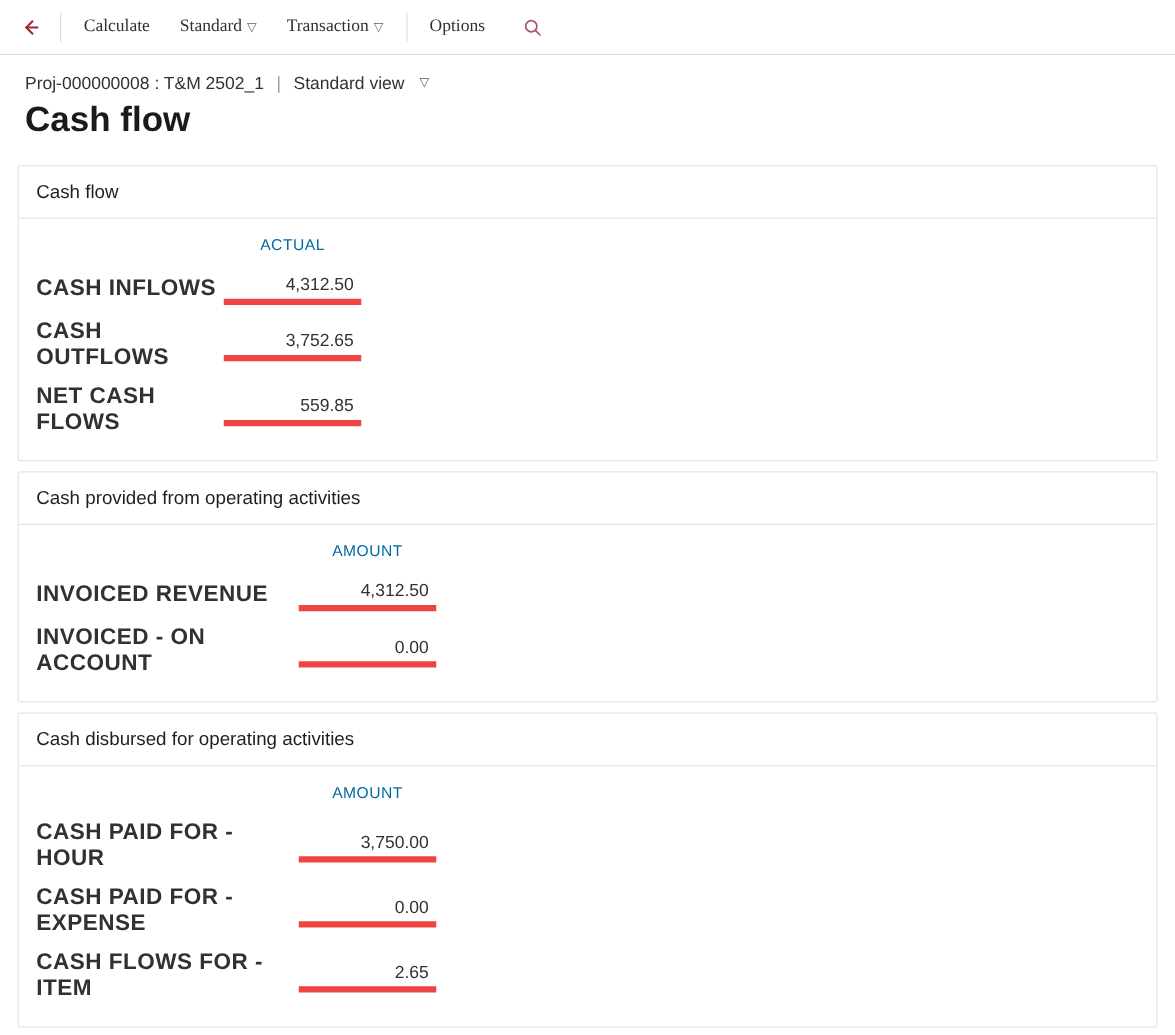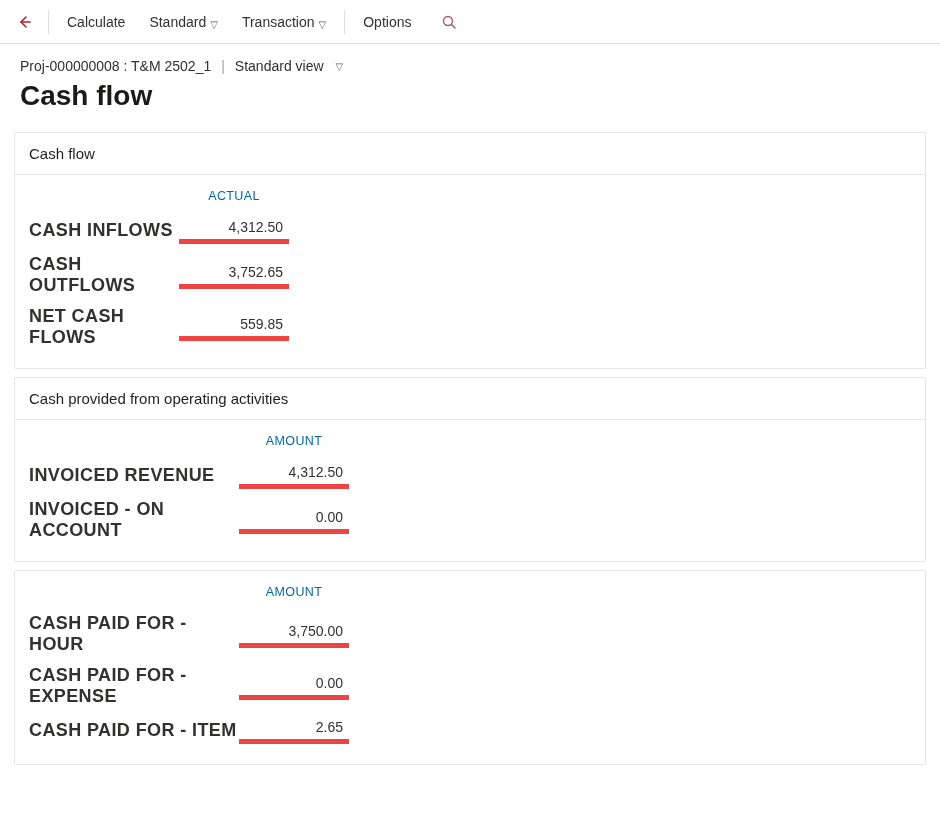--- a/index.html
+++ b/index.html
@@ -37,24 +37,25 @@
       background: #e1dfdd;
       margin: 0 4px;
     }
     .toolbar-btn {
       border: none;
       background: transparent;
       padding: 6px 10px;
       font-size: 14px;
       cursor: pointer;
       display: flex;
-      align-items: flex-end;
+      align-items: center;
       gap: 4px;
       color: #323130;
       border-radius: 2px;
+      font-family: Liberation Serif, serif;
     }
     .toolbar-btn .chev { font-size: 10px; color: #605e5c; }
     .search-btn {
       width: 32px;
       height: 32px;
       display: flex;
       align-items: center;
       justify-content: center;
       border: none;
       background: transparent;
@@ -235,30 +236,33 @@
         <div class="row-label">INVOICED REVENUE</div>
         <div class="value-cell">4,312.50</div>
 
         <div class="row-label">INVOICED - ON ACCOUNT</div>
         <div class="value-cell">0.00</div>
       </div>
     </div>
   </div>
 
   <div class="section">
+    <div class="section-header bordered">
+      <span>Cash disbursed for operating activities</span>
+    </div>
     <div class="section-body">
       <div class="val-table op-table">
         <div></div>
         <div class="col-header center">AMOUNT</div>
 
         <div class="row-label">CASH PAID FOR - HOUR</div>
         <div class="value-cell">3,750.00</div>
 
         <div class="row-label">CASH PAID FOR - EXPENSE</div>
         <div class="value-cell">0.00</div>
 
-        <div class="row-label">CASH PAID FOR - ITEM</div>
+        <div class="row-label">CASH FLOWS FOR - ITEM</div>
         <div class="value-cell">2.65</div>
       </div>
     </div>
   </div>
 
 </div>
 
 </body></html>

